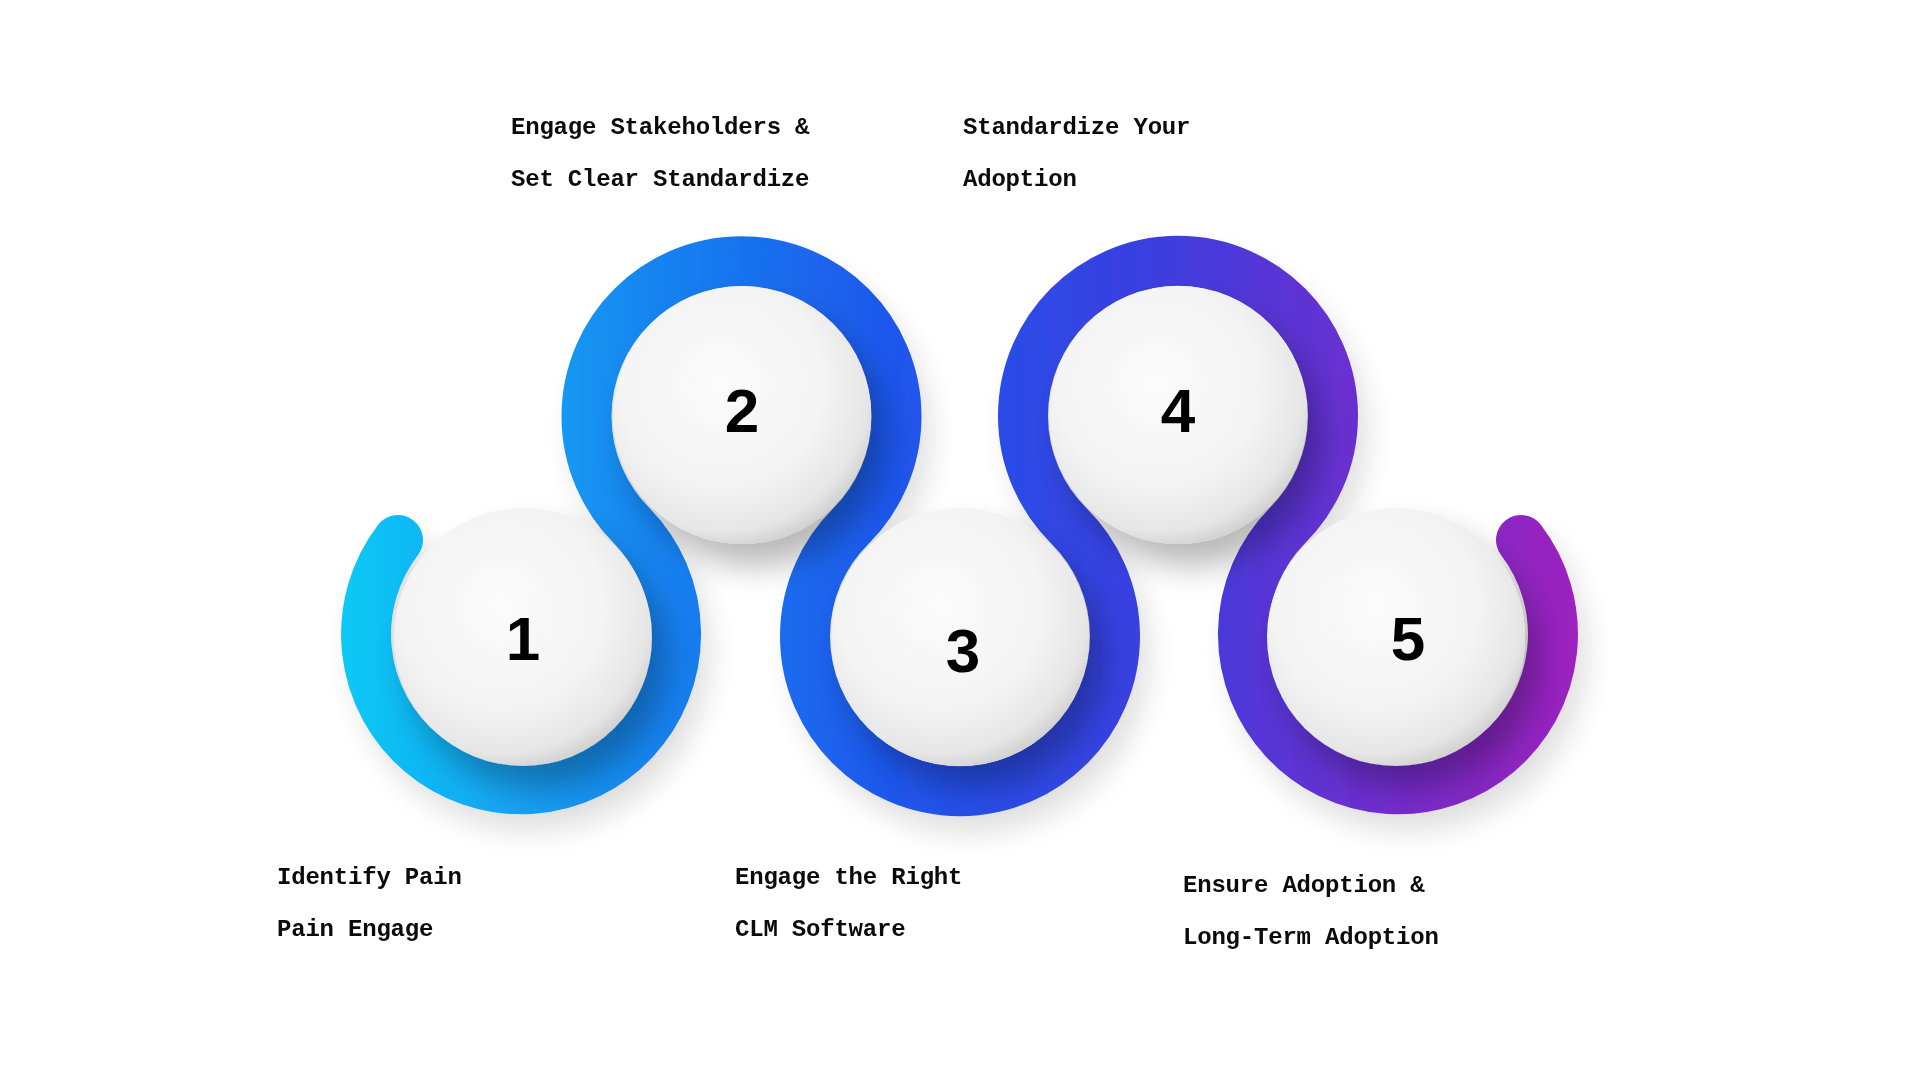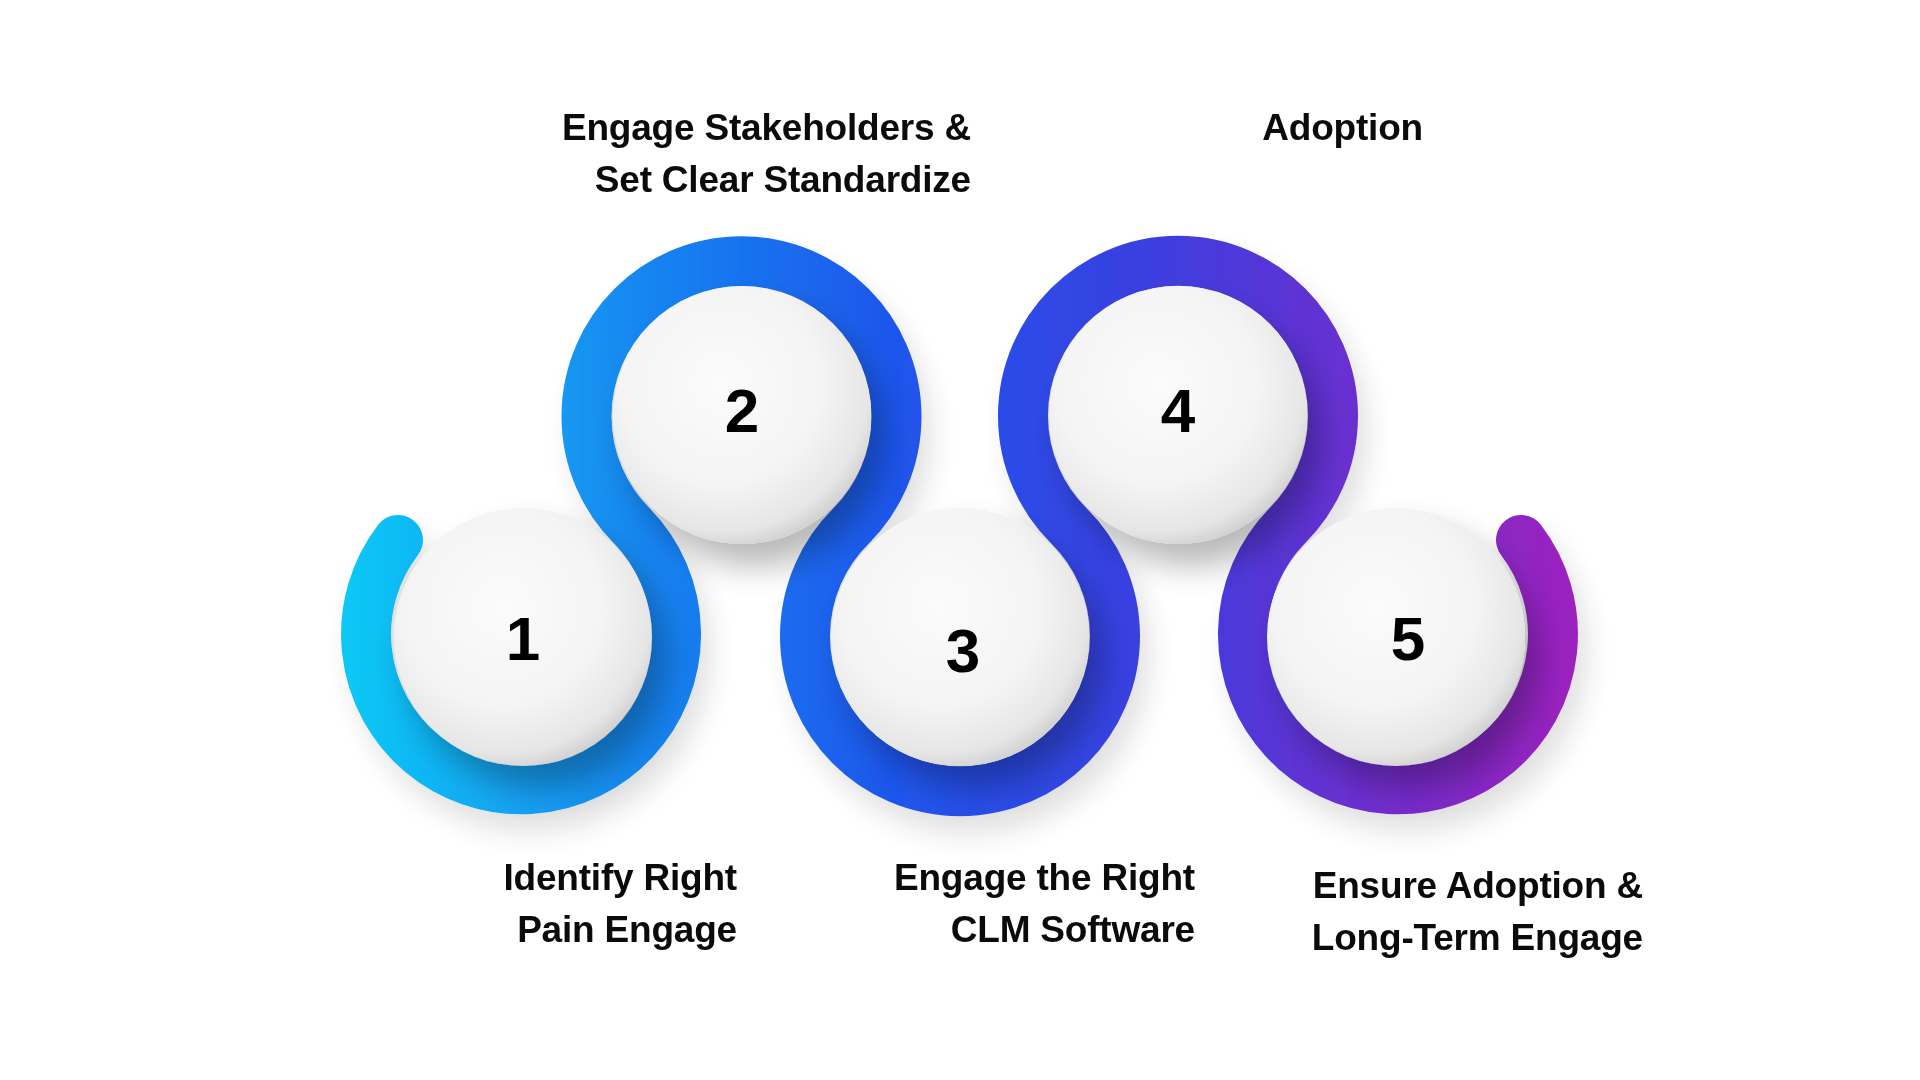--- a/index.html
+++ b/index.html
@@ -1,21 +1,21 @@
 <!DOCTYPE html>
 <html><head>
 <meta charset="utf-8">
 <style>
   html, body { margin:0; padding:0; background:#ffffff; }
   body { width:1920px; height:1080px; position:relative; overflow:hidden;
          font-family:"Liberation Sans", "DejaVu Sans", sans-serif; }
   #canvas { position:absolute; left:0; top:0; width:1920px; height:1080px; }
-  .label { position:absolute; width:460px; margin-left:-230px; text-align:right;
-           font-size:37px; font-weight:bold; color:#0b0b0b; line-height:52px;
-           letter-spacing:-0.2px; }
+  .label { position:absolute; width:460px; margin-left:-230px; text-align:left;
+           font-size:24px; font-weight:bold; color:#0b0b0b; line-height:52px;
+           letter-spacing:-0.2px;font-family:Liberation Mono, monospace; }
   .label span { display:block; }
   .num { font-family:"Liberation Sans", "DejaVu Sans", sans-serif; font-weight:bold;
          font-size:62px; fill:#000; }
 </style>
 </head>
 <body>
 
 <svg id="canvas" viewBox="0 0 1920 1080" xmlns="http://www.w3.org/2000/svg">
   <defs>
     <linearGradient id="ringGrad" x1="345" y1="0" x2="1575" y2="0" gradientUnits="userSpaceOnUse">
@@ -80,30 +80,31 @@
   </g>
 
   <text class="num" x="523" y="660" text-anchor="middle">1</text>
   <text class="num" x="742" y="432" text-anchor="middle">2</text>
   <text class="num" x="963" y="672" text-anchor="middle">3</text>
   <text class="num" x="1178" y="432" text-anchor="middle">4</text>
   <text class="num" x="1408" y="660" text-anchor="middle">5</text>
 </svg>
 
 <div class="label" style="left:507px; top:852px;">
-  <span>Identify Right</span>
+  <span>Identify Pain</span>
   <span>Pain Engage</span>
 </div>
 <div class="label" style="left:741px; top:102px;">
   <span>Engage Stakeholders &amp;</span>
   <span>Set Clear Standardize</span>
 </div>
 <div class="label" style="left:965px; top:852px;">
   <span>Engage the Right</span>
   <span>CLM Software</span>
 </div>
 <div class="label" style="left:1193px; top:102px;">
+  <span>Standardize Your</span>
   <span>Adoption</span>
 </div>
 <div class="label" style="left:1413px; top:852px;margin-top:8px;">
   <span>Ensure Adoption &amp;</span>
-  <span>Long-Term Engage</span>
+  <span>Long-Term Adoption</span>
 </div>
 
 </body></html>

